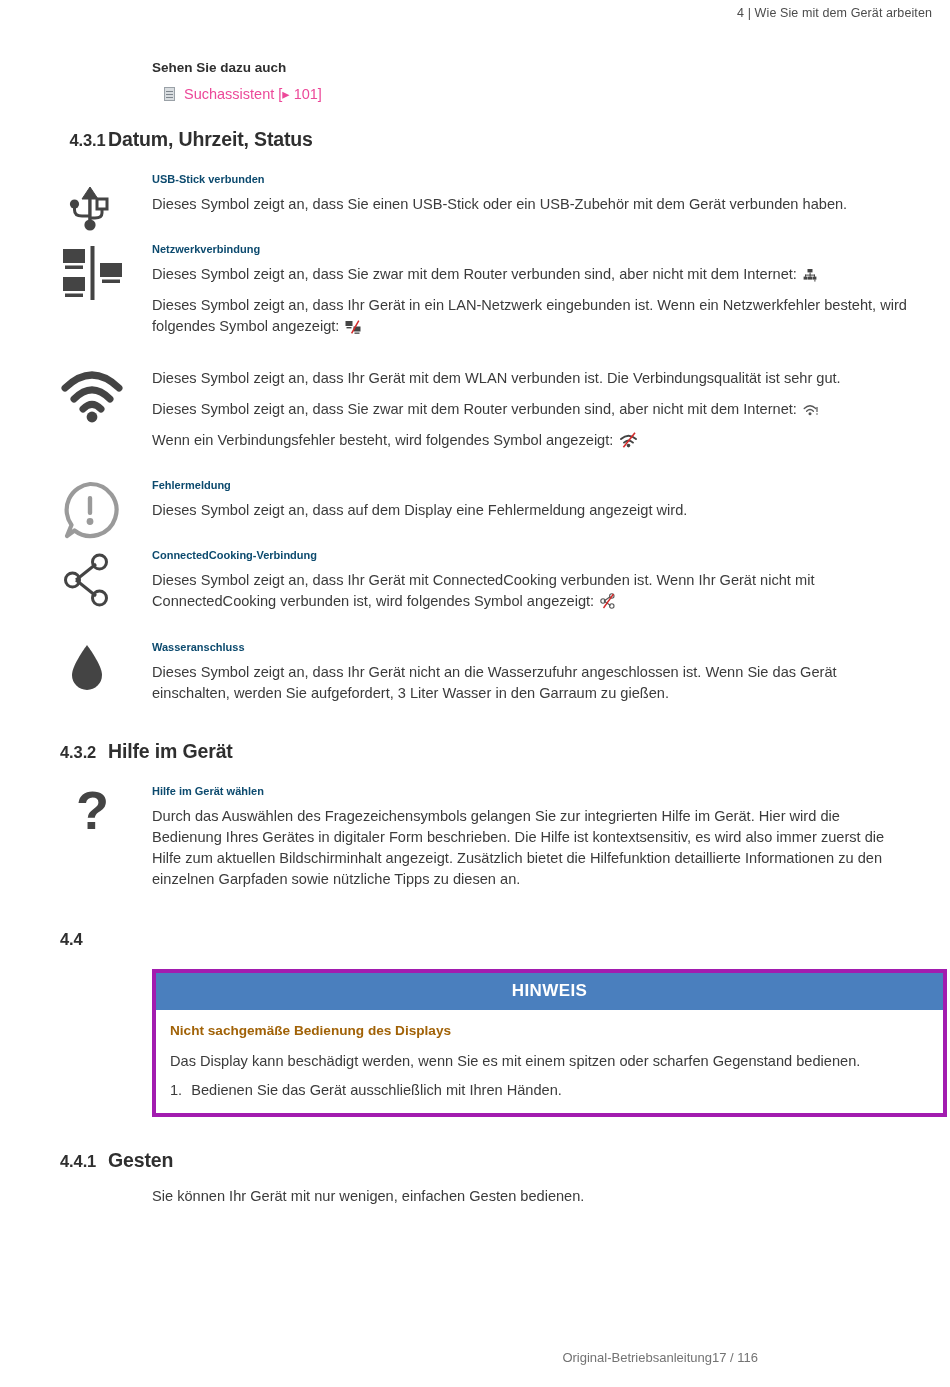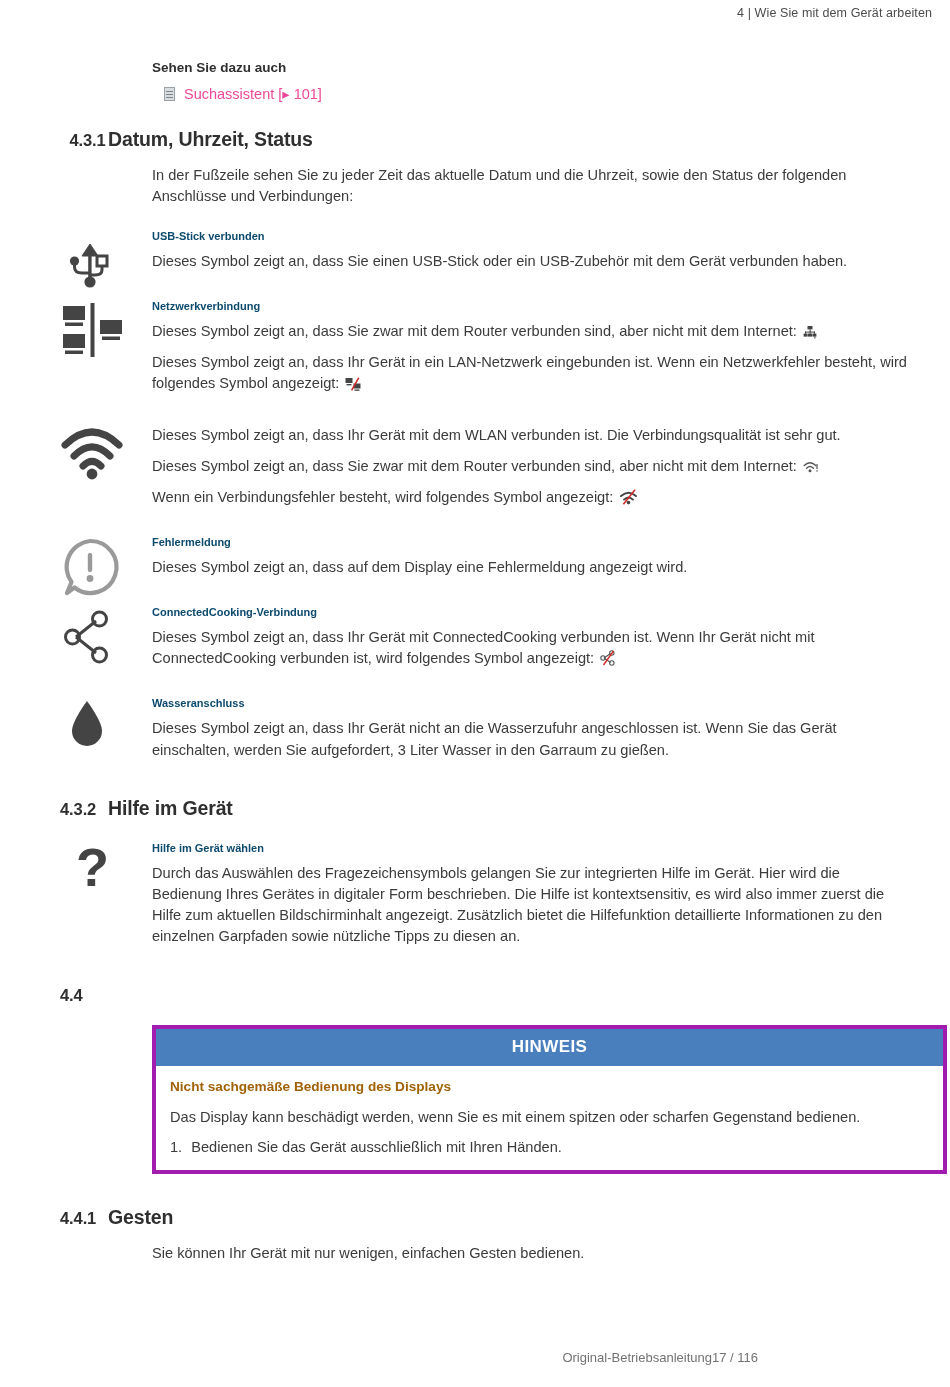--- a/index.html
+++ b/index.html
@@ -227,21 +227,20 @@
         </span>
         <span>Suchassistent [▸ 101]</span>
       </div>
     </div>
 
     <div class="h2 row" style="margin-top:26px;">
       <div class="num-col" style="padding-left:52px;box-sizing:border-box;text-align:center;">4.3.1</div>
       <div class="title">Datum, Uhrzeit, Status</div>
     </div>
 
-    <div class="body-text" style="margin-top:14px;">In der Fußzeile sehen Sie zu jeder Zeit das aktuelle Datum und die Uhrzeit, sowie den Status der folgenden Anschlüsse und Verbindungen:</div>
 
     <div class="symrow" style="margin-top:22px;">
       <div class="sym">
         <svg width="62" height="62" viewBox="0 0 62 62">
           <g fill="#444444" stroke="#444444">
             <path d="M31 14 L39 26 L23 26 Z" stroke-width="1"></path>
             <rect x="29.2" y="24" width="3.4" height="28" stroke="none"></rect>
             <circle cx="31" cy="52" r="5.6" stroke="none"></circle>
             <circle cx="15.5" cy="31" r="4.6" stroke="none"></circle>
             <rect x="38" y="26" width="10" height="10" fill="none" stroke-width="3"></rect>

